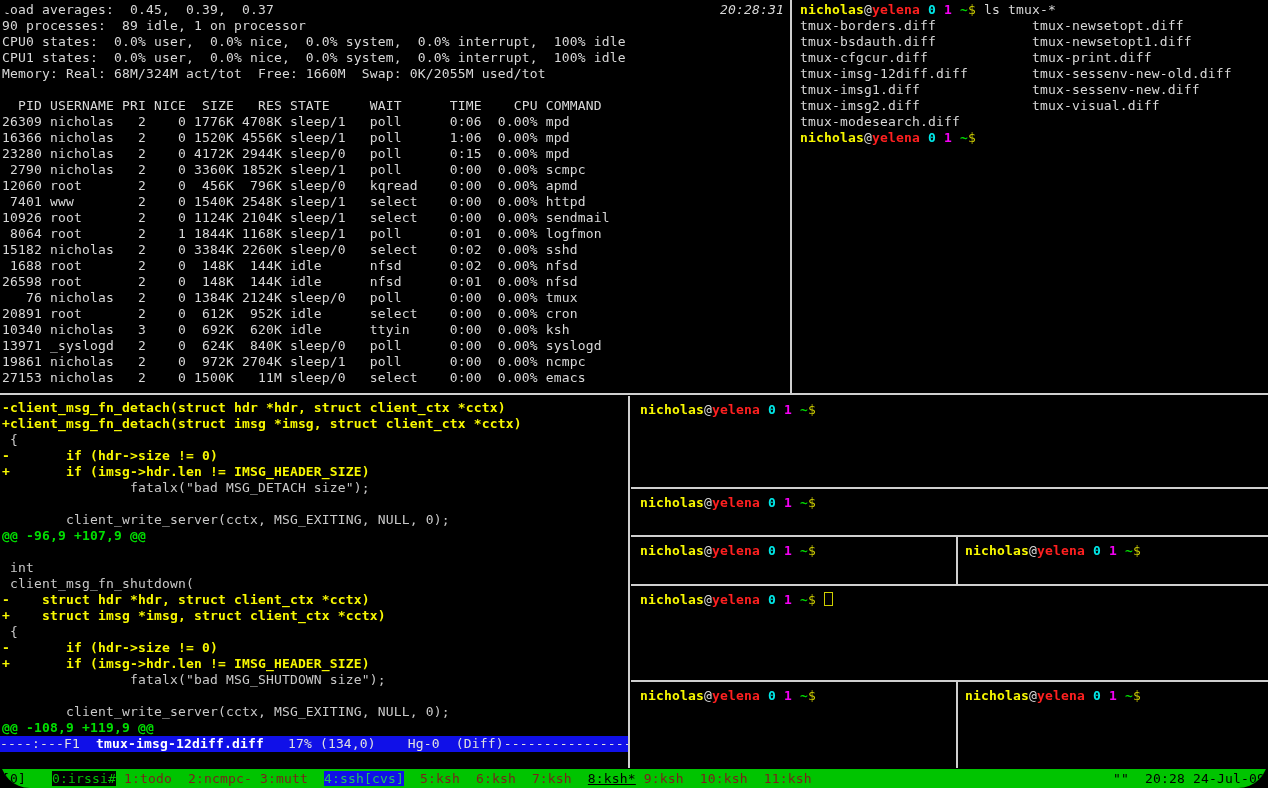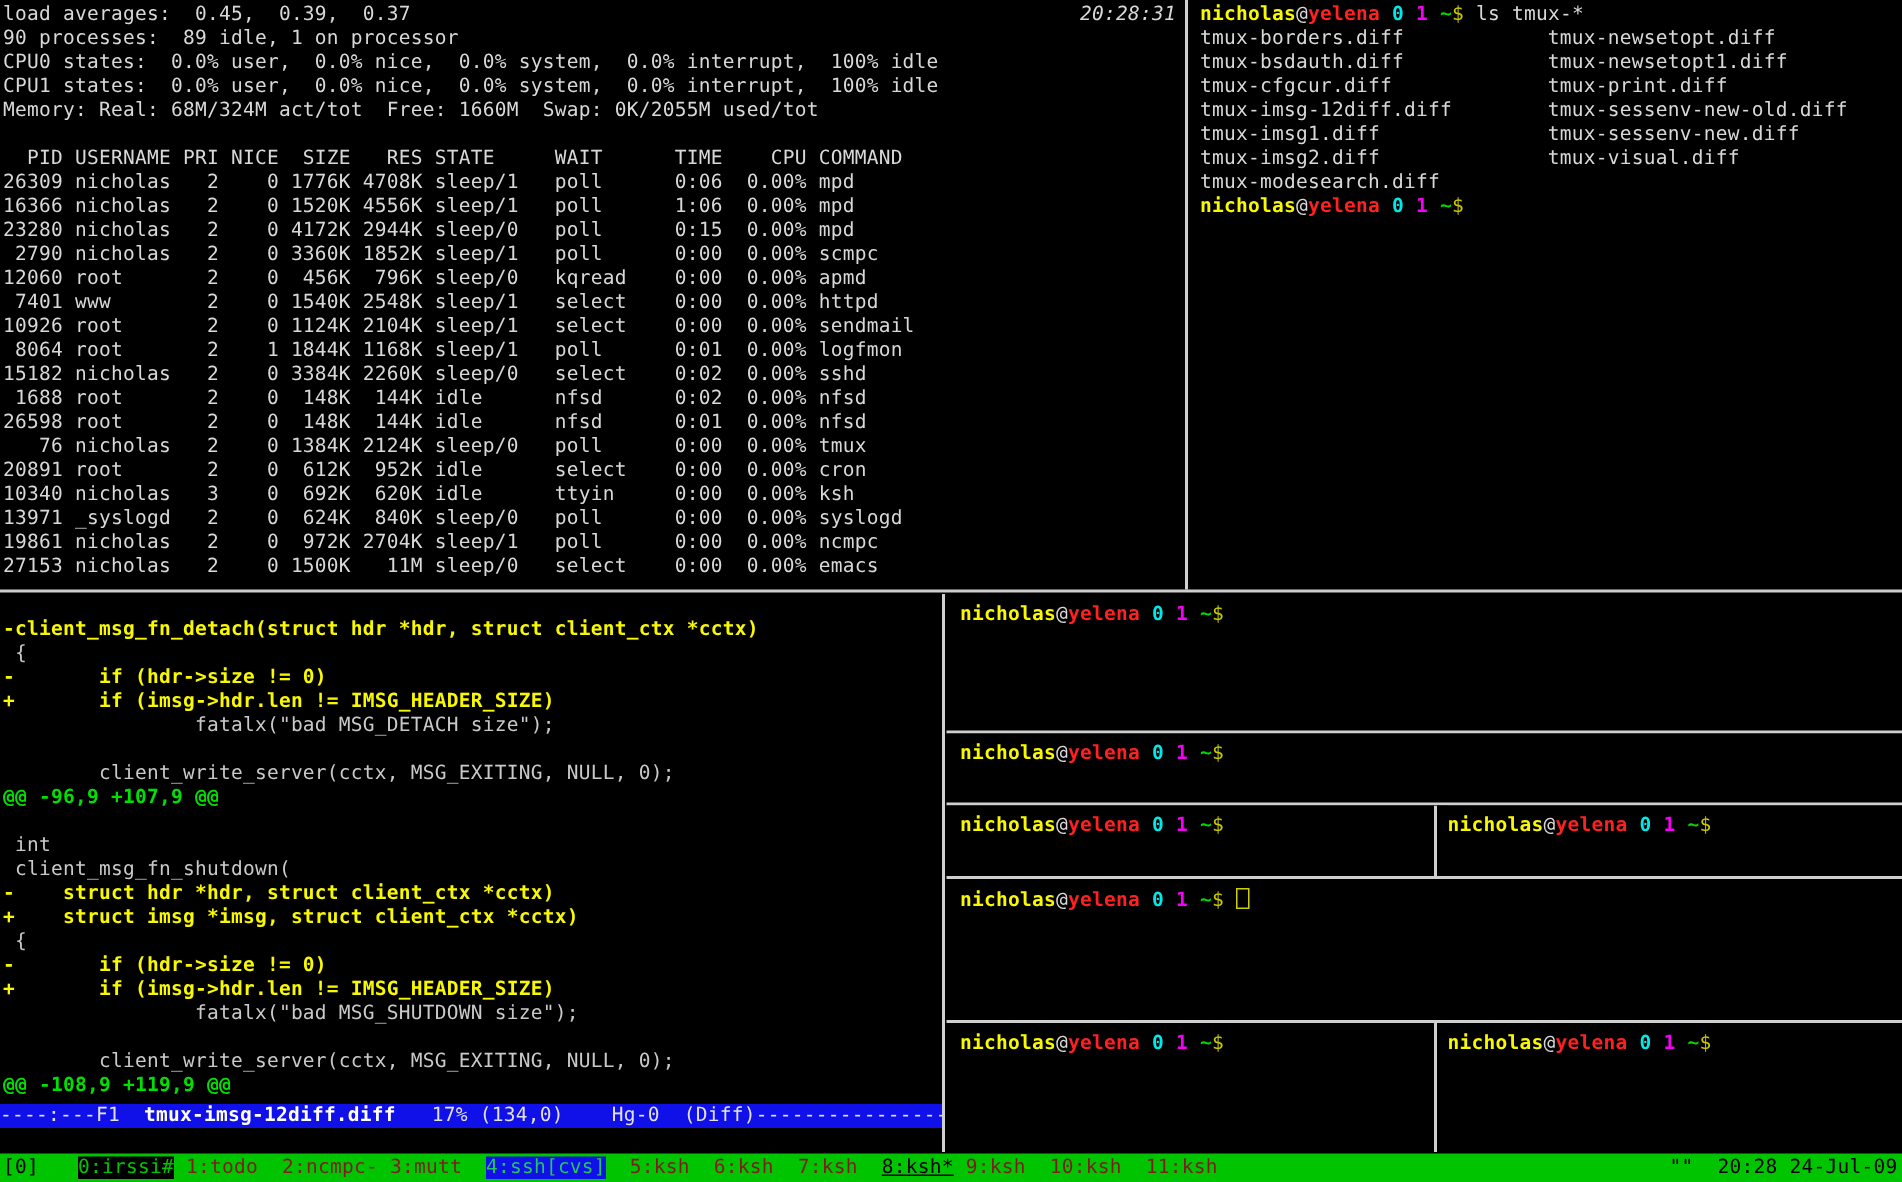--- a/index.html
+++ b/index.html
@@ -1,40 +1,40 @@
 <!DOCTYPE html>
 <html><head>
 <meta charset="utf-8">
 <style>
   html,body{margin:0;padding:0;background:#000;}
   .screen{
     position:relative;width:1268px;height:788px;background:#000;overflow:hidden;
     font-family:"DejaVu Sans Mono","Liberation Mono",monospace;
-    font-size:13px;line-height:16px;letter-spacing:0.17px;color:#d8d8d8;
+    font-size:13px;line-height:16px;letter-spacing:0.17px;color:#d8d8d8;border-radius:30px;
   }
   .pane{position:absolute;background:#000;overflow:hidden;}
   .line{height:16px;line-height:16px;white-space:pre;}
   .vb,.hb{position:absolute;background:#cfcfcf;}
   
   #pane-top{left:0;top:0;width:790px;height:393px;padding:2px 0 0 2px;}
   .has-clock{position:relative;}
   .clock{position:absolute;right:8px;top:0;color:#d8d8d8;font-style:italic;}
   
   #pane-ls{left:792px;top:0;width:476px;height:393px;padding:2px 0 0 8px;}
   
   .p-user{color:#f8f800;font-weight:bold}
   .p-at{color:#d8d8d8}
   .p-host{color:#ff2020;font-weight:bold}
   .p-hist{color:#00e8e8;font-weight:bold}
   .p-jobs{color:#f400f4;font-weight:bold}
   .p-path{color:#00dc00;font-weight:bold}
   .p-dollar{color:#c9c900}
   .cmd{color:#d8d8d8}
   
-  #pane-emacs{left:0;top:396px;width:628px;height:372px;padding:16px 0 0 2px;}
+  #pane-emacs{left:0;top:396px;width:628px;height:372px;padding:4px 0 0 2px;}
   .e-removed,.e-added{color:#f8f800;font-weight:bold}
   .e-hunk{color:#00e000;font-weight:bold}
   .e-context{color:#c9c9c9}
   .modeline{position:absolute;left:0;top:340px;width:628px;height:16px;line-height:16px;
     background:#1010e8;color:#e0e0e0;white-space:pre;overflow:hidden;}
   .ml-file{color:#fff;font-weight:bold}
   .minibuffer{position:absolute;left:0;top:356px;width:628px;height:16px;background:#000;}
   
   #right-region{left:631px;top:396px;width:637px;height:372px;position:absolute;}
   .rrow{position:absolute;left:0;width:637px;background:#000;overflow:hidden;}
@@ -99,20 +99,21 @@
         <div class="line">tmux-modesearch.diff</div>
       </div>
     <div class="line"><span><span class="p-user">nicholas</span><span class="p-at">@</span><span class="p-host">yelena</span><span class="p-hist"> 0</span><span class="p-jobs"> 1</span><span class="p-path"> ~</span><span class="p-dollar">$</span></span></div>
   </section>
 
   <div class="hb" style="left:0;top:393px;width:1268px;height:2px;"></div>
 
   <section class="pane" id="pane-emacs">
     <div id="emacs-lines">
         <div class="line e-removed">-client_msg_fn_detach(struct hdr *hdr, struct client_ctx *cctx)</div>
+        <div class="line e-added">+client_msg_fn_detach(struct imsg *imsg, struct client_ctx *cctx)</div>
         <div class="line e-context"> {</div>
         <div class="line e-removed">-       if (hdr-&gt;size != 0)</div>
         <div class="line e-added">+       if (imsg-&gt;hdr.len != IMSG_HEADER_SIZE)</div>
         <div class="line e-context">                fatalx("bad MSG_DETACH size");</div>
         <div class="line e-context">&nbsp;</div>
         <div class="line e-context">        client_write_server(cctx, MSG_EXITING, NULL, 0);</div>
         <div class="line e-hunk">@@ -96,9 +107,9 @@</div>
         <div class="line e-context">&nbsp;</div>
         <div class="line e-context"> int</div>
         <div class="line e-context"> client_msg_fn_shutdown(</div>

